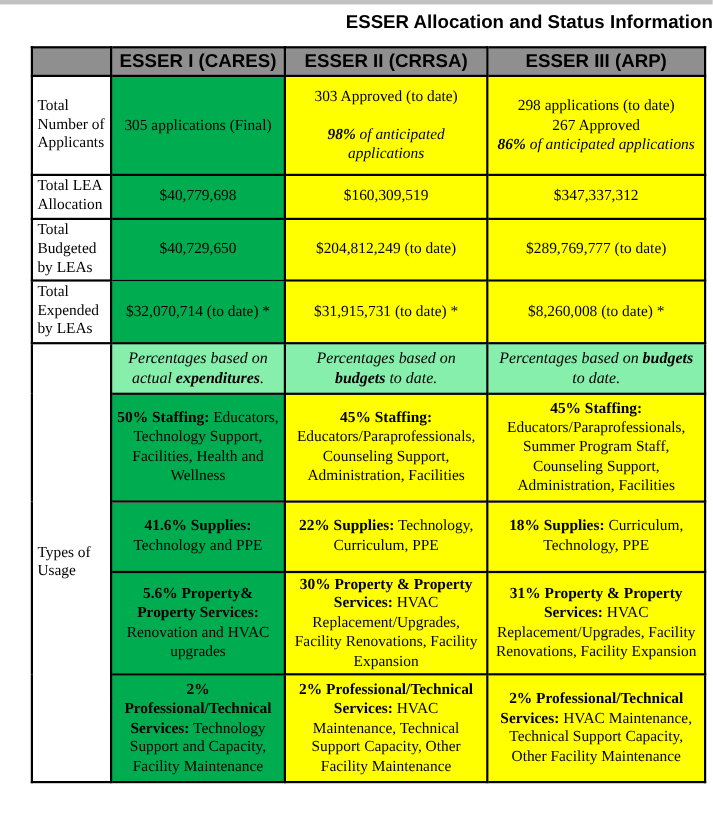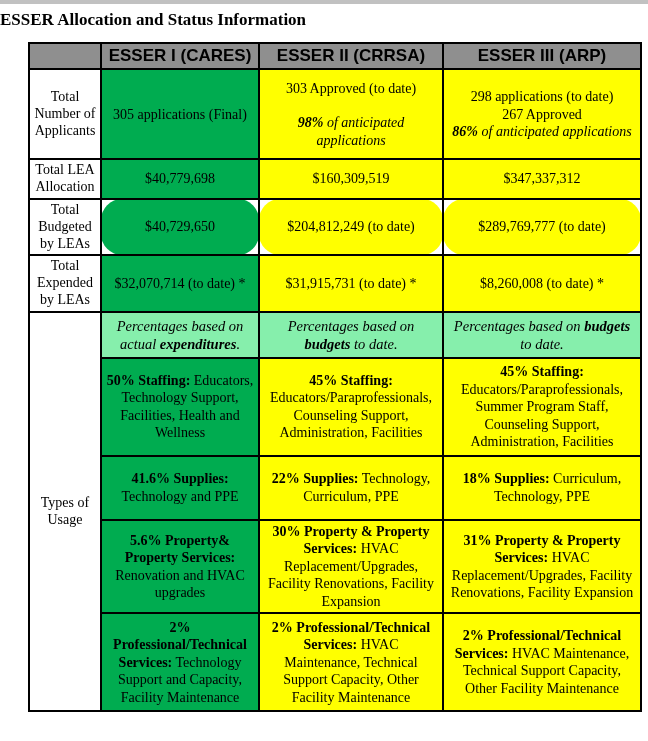--- a/index.html
+++ b/index.html
@@ -15,22 +15,22 @@
     height: 741px;
   }
   .top-edge {
     position: absolute;
     top: 0; left: 0;
     width: 648px; height: 4px;
     background: #c1c1c1;
   }
   .heading-block {
     padding-top: 10px;
-    text-align: left;
-    font-family: Liberation Serif, serif;
+    text-align: right;
+    font-family: Liberation Sans, sans-serif;
     font-weight: bold;
   }
   .doc-title    { font-size: 17px; line-height: 1.2; margin: 0; }
   .doc-subtitle { font-size: 15.5px; line-height: 1.2; margin: 10px 0 0 0; }
   .doc-date     { font-size: 12px; margin: 8px 0 0 0; }
 
   table.esser {
     border-collapse: collapse;
     table-layout: fixed;
     margin: 12px 0 0 28px;
@@ -52,42 +52,42 @@
     font-family: "Liberation Sans", sans-serif;
     font-weight: bold;
     font-size: 17px;
     height: 20px;
     text-align: center;
   }
   td.row-label {
     background: #ffffff;
     font-size: 14px;
     line-height: 1.2;
-    text-align: center;
+    text-align: left;
     padding-left: 3px;
   }
   td.data {
     text-align: center;
     font-size: 14px;
     line-height: 1.25;
   }
   .bg-green  { background: #00AC50; }
   .bg-yellow { background: #FFFF00; }
   .bg-gray   { background: #86efac; }
 
   td.note {
     font-style: italic;
     font-size: 14.5px;
     height: 40px;
   }
   td.note strong { font-weight: bold; }
 
   tr.r-applicants td { height: 84px; }
   tr.r-allocation td { height: 28px; }
-  tr.r-budgeted  td  { height: 48px; border-radius: 21px; }
+  tr.r-budgeted  td  { height: 48px; }
   tr.r-expended  td  { height: 44px; }
   tr.r-staffing  td  { height: 92px; }
   tr.r-supplies  td  { height: 58px; }
   tr.r-property  td  { height: 82px; }
   tr.r-prof      td  { height: 92px; }
 
   .gap { height: 17px; }
   .apct { font-style: italic; }
   .apct strong { font-weight: bold; }
 

